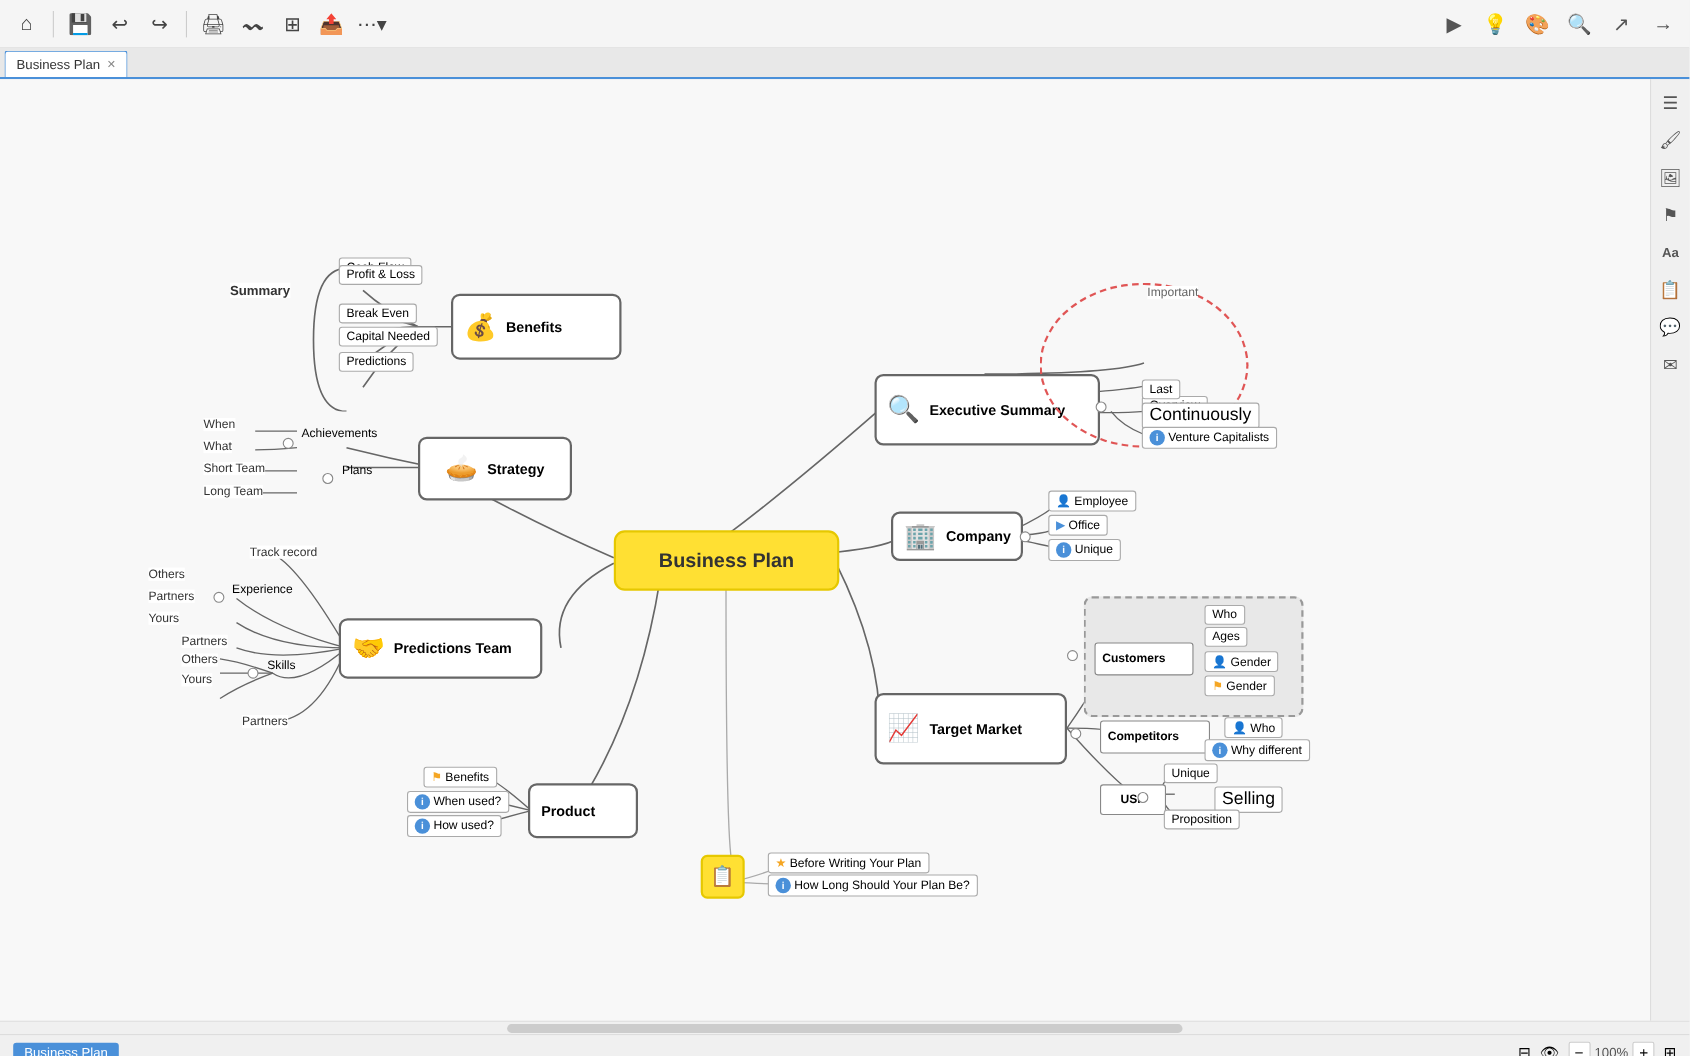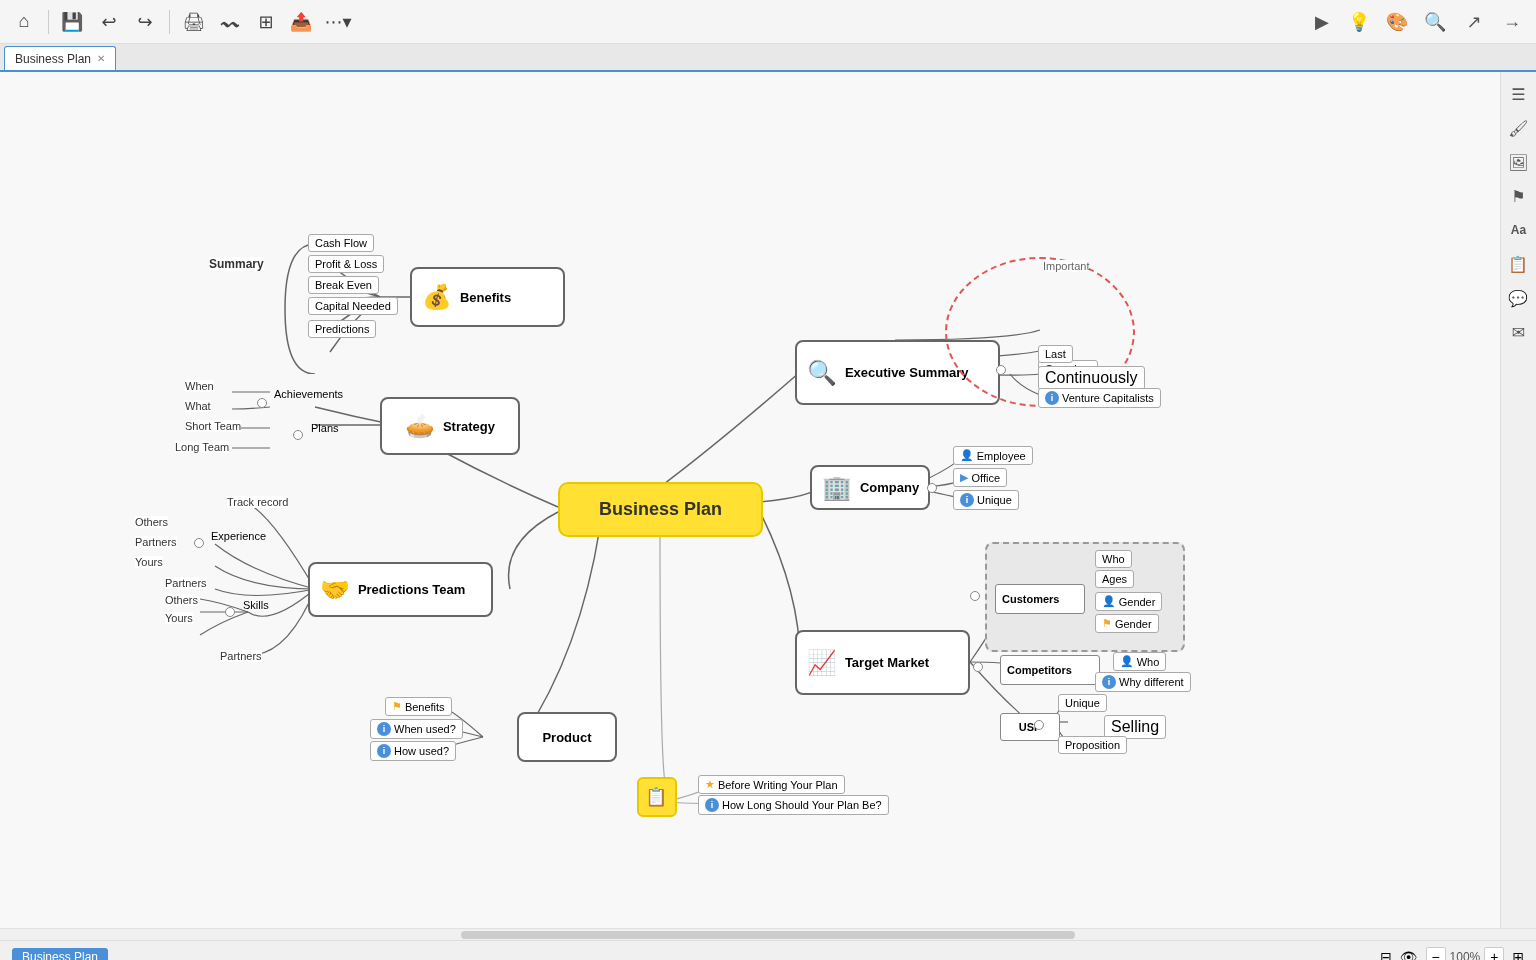--- a/index.html
+++ b/index.html
@@ -343,42 +343,42 @@
 
     <div class="leaf-text" style="left:209px;top:185px;font-weight:600;font-size:12px;">Summary</div>
 
     <svg style="position:absolute;left:275px;top:162px;width:50px;height:140px;pointer-events:none;">
       <path d="M 40 10 Q 10 10 10 75 Q 10 140 40 140" stroke="#666" stroke-width="1.5" fill="none"></path>
     </svg>
 
     <div class="leaf-box" style="left:308px;top:162px;">
         <span>Cash Flow</span>
       </div>
-    <div class="leaf-box" style="left:308px;top:183px;">
+    <div class="leaf-box" style="left:308px;top:169px;">
         <span>Profit &amp; Loss</span>
       </div>
     <div class="leaf-box" style="left:308px;top:204px;">
         <span>Break Even</span>
       </div>
     <div class="leaf-box" style="left:308px;top:225px;">
         <span>Capital Needed</span>
       </div>
     <div class="leaf-box" style="left:308px;top:248px;">
         <span>Predictions</span>
       </div>
 
     <div class="icon-node" style="left:380px;top:325px;width:140px;height:58px;justify-content:center;">
       <span class="node-icon">🥧</span>
       <span>Strategy</span>
     </div>
 
     <div class="leaf-text" style="left:185px;top:308px;">When</div>
     <div class="leaf-text" style="left:185px;top:328px;">What</div>
     <div class="leaf-text" style="left:185px;top:348px;">Short Team</div>
-    <div class="leaf-text" style="left:175px;top:369px;text-align:right;">Long Team</div>
+    <div class="leaf-text" style="left:185px;top:369px;text-align:right;">Long Team</div>
 
     <div class="small-circle" style="left:257px;top:326px;"></div>
     <div class="leaf-box" style="left:268px;top:314px;border:none;background:transparent;font-size:11px;">Achievements</div>
 
     <div class="small-circle" style="left:293px;top:358px;"></div>
     <div class="leaf-box" style="left:305px;top:348px;border:none;background:transparent;font-size:11px;">Plans</div>
 
     <div class="icon-node" style="left:795px;top:268px;width:205px;height:65px;">
       <span class="node-icon">🔍</span>
       <span>Executive Summary</span>
@@ -491,21 +491,21 @@
     <div class="leaf-box" style="left:1058px;top:622px;font-size:11px;">
         <span>Unique</span>
       </div>
     <div class="leaf-box" style="left:1104px;top:643px;font-size:16px;">
         <span>Selling</span>
       </div>
     <div class="leaf-box" style="left:1058px;top:664px;font-size:11px;">
         <span>Proposition</span>
       </div>
 
-    <div class="icon-node" style="left:480px;top:640px;width:100px;height:50px;justify-content:center;margin-left:37px;">
+    <div class="icon-node" style="left:480px;top:640px;width:100px;height:50px;justify-content:flex-start;">
       <span>Product</span>
     </div>
 
     <div class="leaf-box" style="left:385px;top:625px;font-size:11px;">
       <span class="flag-icon">⚑</span>
         <span>Benefits</span>
     </div>
     <div class="leaf-box" style="left:370px;top:647px;font-size:11px;">
       <span class="info-icon">i</span>
         <span>When used?</span>

